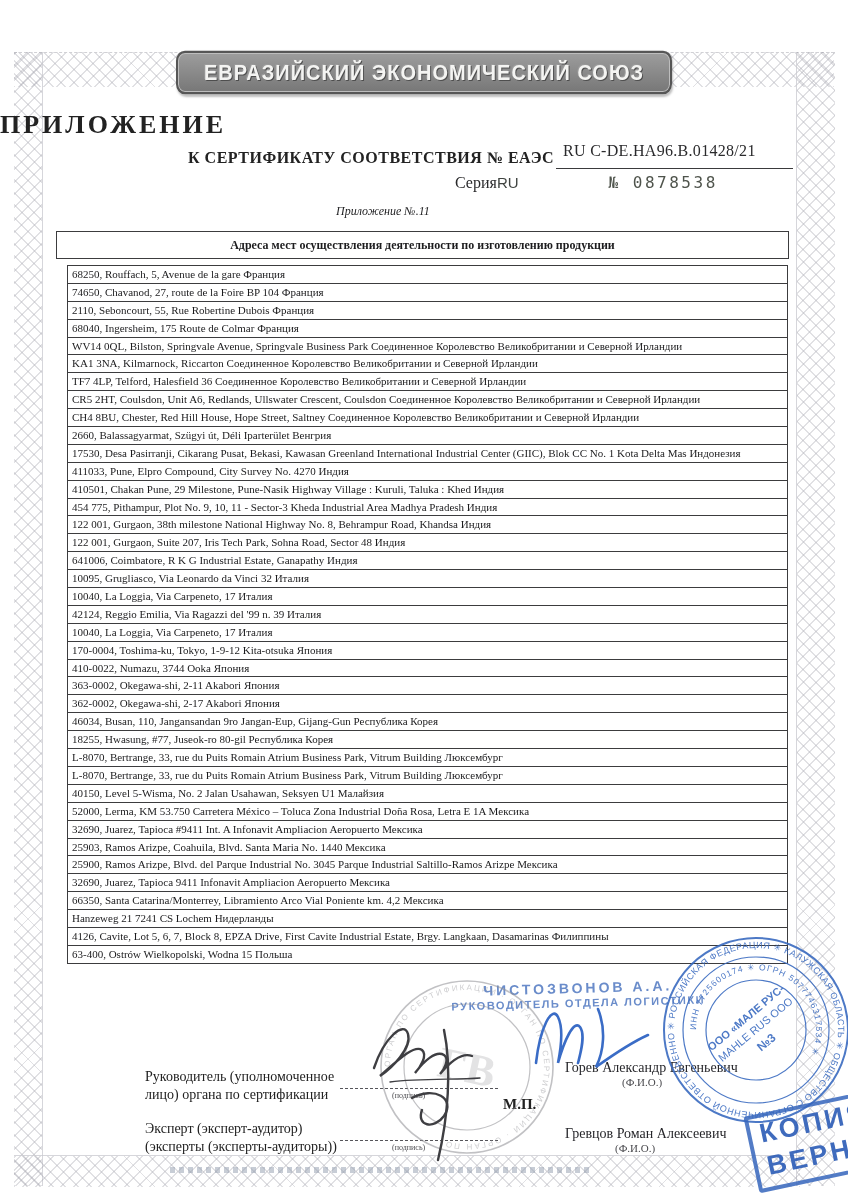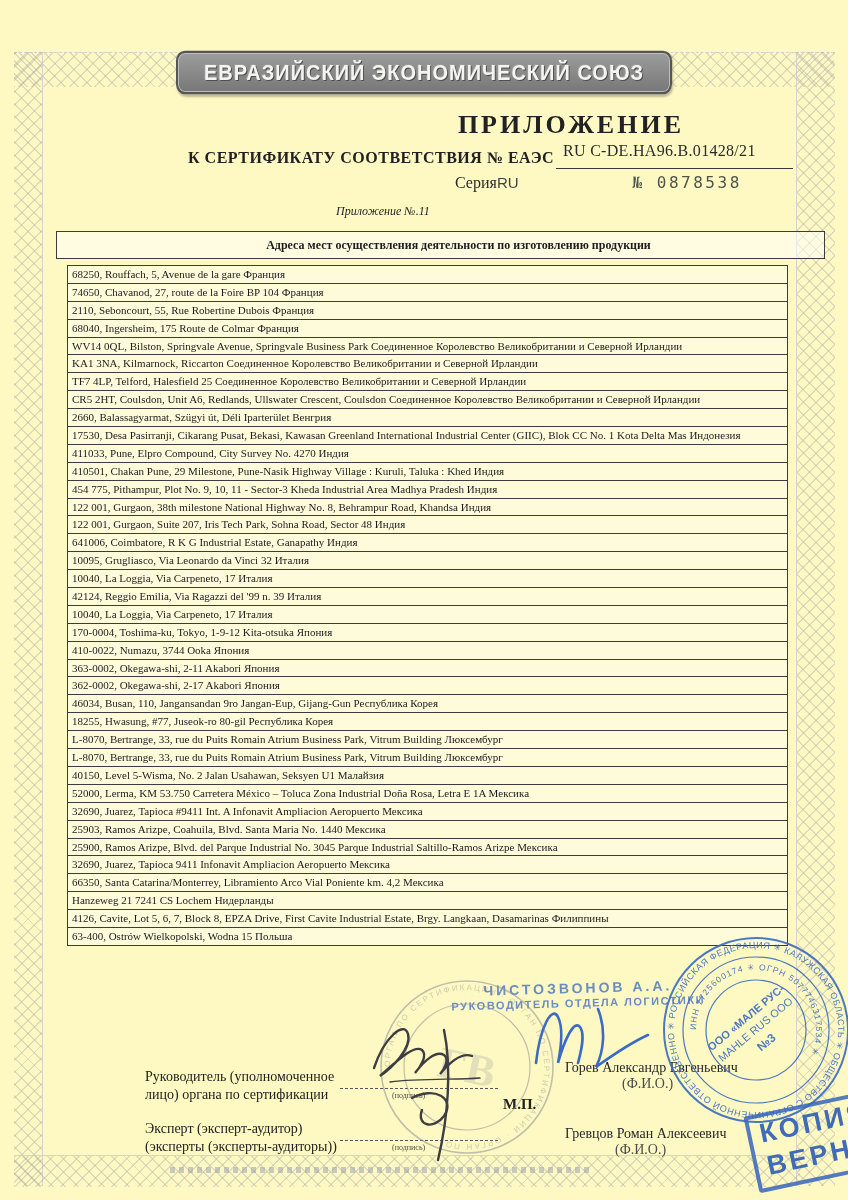--- a/index.html
+++ b/index.html
@@ -1,18 +1,18 @@
 <!DOCTYPE html>
 <html><head>
 <meta charset="utf-8">
 <style>
   html,body{margin:0;padding:0;background:#e8e8e8;}
   .page{
     position:relative;width:848px;height:1200px;margin:0 auto;
-    background:#fef9c3;overflow:hidden;
+    background:#ffffff;overflow:hidden;
     font-family:"Liberation Serif",serif;color:#1e1e20;
   }
   
   .guilloche{
     position:absolute;
     background-image:
       repeating-linear-gradient(45deg, rgba(150,150,162,.38) 0 1.4px, transparent 1.4px 9px),
       repeating-linear-gradient(-45deg, rgba(150,150,162,.38) 0 1.4px, transparent 1.4px 9px);
     opacity:.75;
   }
@@ -31,61 +31,61 @@
     background:linear-gradient(#9d9d9d,#777);
     border:2px solid #565656;border-radius:9px;
     box-shadow:inset 0 0 0 1px #bdbdbd, 1px 2px 2px rgba(0,0,0,.25);
     display:flex;align-items:center;justify-content:center;
     font-family:"Liberation Sans",sans-serif;font-weight:bold;
     font-size:20px;letter-spacing:1px;color:#f4f4f2;
     text-shadow:1px 1px 0 #4e4e4e, -1px -1px 0 #9b9b9b;
     transform:scaleY(1.12);white-space:nowrap;
   }
   .doc-title{
-    position:absolute;left:0;top:110px;width:684px;text-align:right;
+    position:absolute;left:0;top:110px;width:684px;text-align:left;
     font-size:26px;font-weight:bold;letter-spacing:3px;color:#222;
   }
   .cert-label{
     position:absolute;left:188px;top:149px;
     font-size:16px;font-weight:bold;letter-spacing:.5px;color:#222;
   }
   .cert-number{
     position:absolute;left:563px;top:142px;
     font-size:16px;color:#2a2a2c;letter-spacing:.3px;
   }
   .cert-underline{position:absolute;left:556px;top:168px;width:237px;border-top:1.3px solid #3a3a3c;}
   .series-line{position:absolute;left:455px;top:173px;font-size:16px;color:#2a2a2c;}
   .series-label{font-weight:normal;}
   .series-value{font-family:"Liberation Sans",sans-serif;font-size:15px;color:#3f4340;}
   .blank-number{
-    margin-left:66px;font-family:"DejaVu Sans Mono",monospace;
+    margin-left:42px;font-family:"DejaVu Sans Mono",monospace;
     font-size:16px;letter-spacing:2.5px;color:#4f544c;padding-left:48px;
   }
   .annex-label{position:absolute;left:336px;top:204px;font-size:12px;color:#242426;font-style:italic;}
   
   .table-header{
     position:absolute;left:56px;top:231px;width:731px;height:26px;
     border:1.3px solid #3c3c3e;background:rgba(255,255,255,.5);
     display:flex;align-items:center;justify-content:center;
-    font-size:12px;font-weight:bold;color:#1c1c1e;padding-left:36px;
+    font-size:12px;font-weight:bold;color:#1c1c1e;
   }
   .addr-table{position:absolute;left:67px;top:266px;width:721px;}
   .addr-row{
     box-sizing:border-box;height:18.9px;margin-top:-1px;
     border:1px solid #3c3c3e;background:rgba(255,255,255,.4);
     padding:2px 3px 0 4px;font-size:11px;line-height:13.5px;
     white-space:nowrap;overflow:hidden;color:#1b1b1d;
   }
   
   .f-label{position:absolute;font-size:14px;color:#222;line-height:18px;}
   .sig-line{position:absolute;border-top:1.2px dashed #55555a;}
   .sig-caption{position:absolute;font-size:8px;color:#4a4a4e;}
   .mp{position:absolute;left:503px;top:1096px;font-size:15px;font-weight:bold;color:#222;}
   .fio-name{position:absolute;font-size:14px;color:#26262a;}
-  .fio-caption{position:absolute;font-size:14px;color:#4a4a4e;}
+  .fio-caption{position:absolute;font-size:11px;color:#4a4a4e;}
   
   .logistics-stamp{
     position:absolute;left:428px;top:980px;width:300px;
     transform:rotate(-1.6deg);color:#5e83c6;
     font-family:"Liberation Sans",sans-serif;text-align:center;opacity:.92;
   }
   .logistics-stamp .l1{font-size:14px;font-weight:bold;letter-spacing:3px;}
   .logistics-stamp .l2{font-size:11px;font-weight:bold;letter-spacing:1.5px;margin-top:1px;}
   .round-stamp{position:absolute;left:660px;top:934px;opacity:.9;}
   .gray-stamp{position:absolute;left:372px;top:972px;opacity:.55;}
@@ -120,22 +120,23 @@
   <div class="annex-label">Приложение №.11</div>
 
   <div class="table-header">Адреса мест осуществления деятельности по изготовлению продукции</div>
   <div class="addr-table">
       <div class="addr-row"><span>68250, Rouffach, 5, Avenue de la gare Франция</span></div>
       <div class="addr-row"><span>74650, Chavanod, 27, route de la Foire BP 104 Франция</span></div>
       <div class="addr-row"><span>2110, Seboncourt, 55, Rue Robertine Dubois Франция</span></div>
       <div class="addr-row"><span>68040, Ingersheim, 175 Route de Colmar Франция</span></div>
       <div class="addr-row"><span>WV14 0QL, Bilston, Springvale Avenue, Springvale Business Park Соединенное Королевство Великобритании и Северной Ирландии</span></div>
       <div class="addr-row"><span>KA1 3NA, Kilmarnock, Riccarton Соединенное Королевство Великобритании и Северной Ирландии</span></div>
-      <div class="addr-row"><span>TF7 4LP, Telford, Halesfield 25 Соединенное Королевство Великобритании и Северной Ирландии</span></div>
+      <div class="addr-row"><span>TF7 4LP, Telford, Halesfield 36 Соединенное Королевство Великобритании и Северной Ирландии</span></div>
       <div class="addr-row"><span>CR5 2HT, Coulsdon, Unit A6, Redlands, Ullswater Crescent, Coulsdon Соединенное Королевство Великобритании и Северной Ирландии</span></div>
+      <div class="addr-row"><span>CH4 8BU, Chester, Red Hill House, Hope Street, Saltney Соединенное Королевство Великобритании и Северной Ирландии</span></div>
       <div class="addr-row"><span>2660, Balassagyarmat, Szügyi út, Déli Iparterület Венгрия</span></div>
       <div class="addr-row"><span>17530, Desa Pasirranji, Cikarang Pusat, Bekasi, Kawasan Greenland International Industrial Center (GIIC), Blok CC No. 1 Kota Delta Mas  Индонезия</span></div>
       <div class="addr-row"><span>411033, Pune, Elpro Compound, City Survey No. 4270 Индия</span></div>
       <div class="addr-row"><span>410501, Chakan Pune, 29 Milestone, Pune-Nasik Highway Village : Kuruli, Taluka : Khed Индия</span></div>
       <div class="addr-row"><span>454 775, Pithampur, Plot No. 9, 10, 11 - Sector-3 Kheda Industrial Area Madhya Pradesh Индия</span></div>
       <div class="addr-row"><span>122 001, Gurgaon, 38th milestone National Highway No. 8, Behrampur Road, Khandsa Индия</span></div>
       <div class="addr-row"><span>122 001, Gurgaon, Suite 207, Iris Tech Park, Sohna Road, Sector 48 Индия</span></div>
       <div class="addr-row"><span>641006, Coimbatore, R K G Industrial Estate, Ganapathy Индия</span></div>
       <div class="addr-row"><span>10095, Grugliasco, Via Leonardo da Vinci 32 Италия</span></div>
       <div class="addr-row"><span>10040, La Loggia, Via Carpeneto, 17 Италия</span></div>

